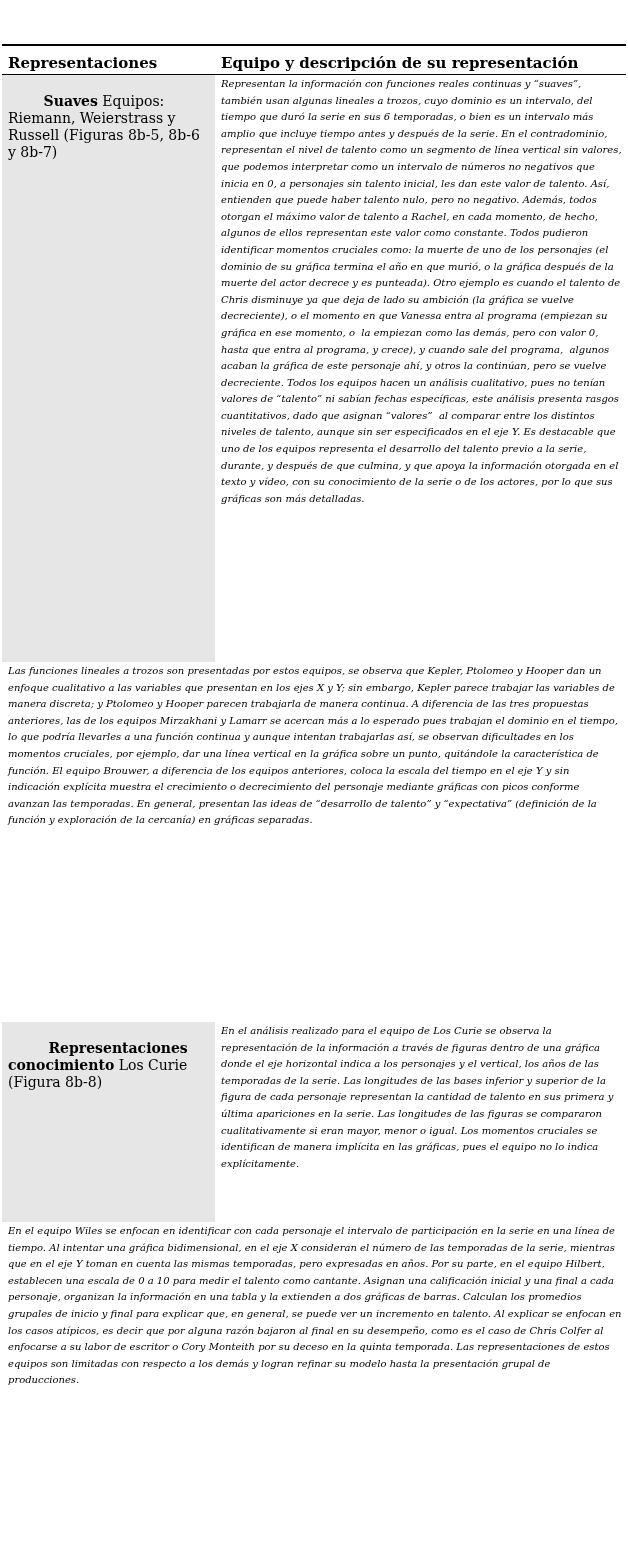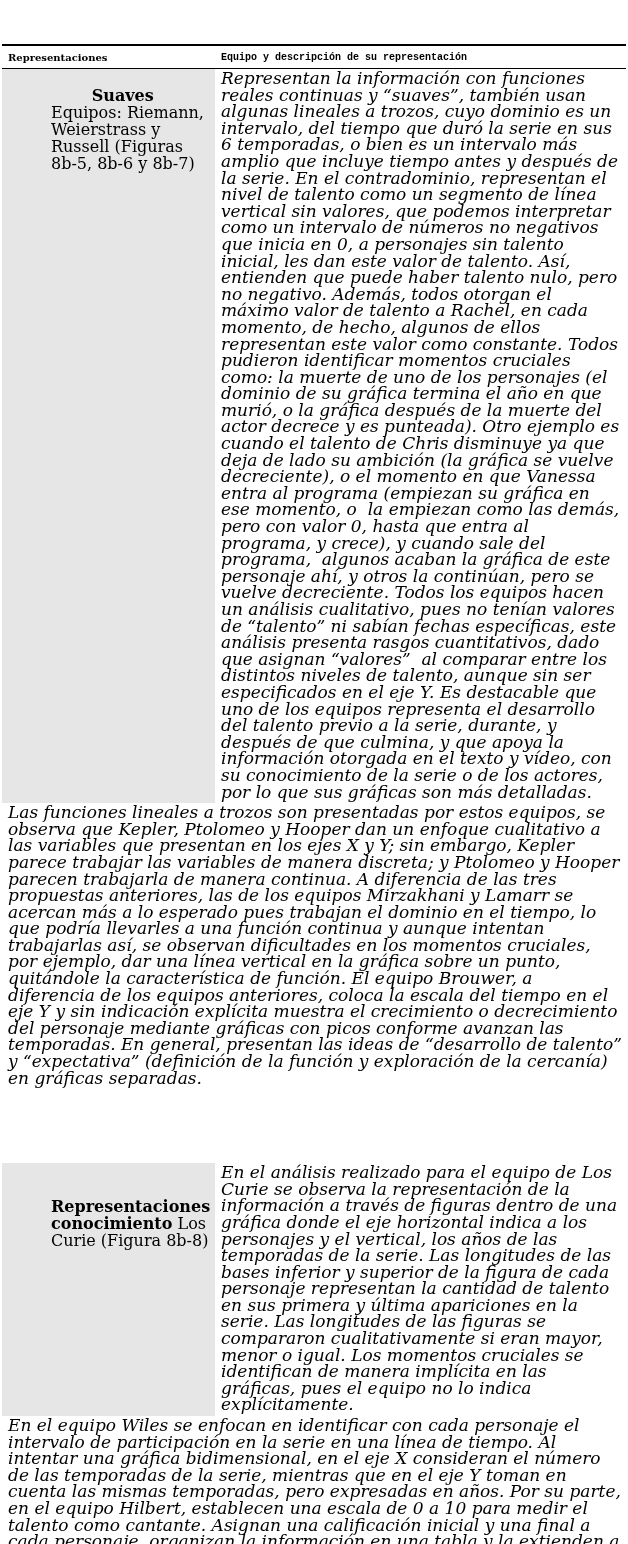--- a/index.html
+++ b/index.html
@@ -22,57 +22,56 @@
     border-top: 2px solid #000000;
     border-bottom: 2px solid #000000;
   }
   .header-row {
     display: flex;
     border-bottom: 1px solid #000000;
     background: #ffffff;
   }
   .hcell {
     font-weight: bold;
-    font-size: 10px;
+    font-size: 15px;
     line-height: 17px;
-    padding: 3px 6px 2px 6px;
+    padding: 9px 6px 2px 6px;
     box-sizing: border-box;
   }
   .hcell-left { width: 213px; flex-shrink: 0; }
-  .hcell-right { flex: 1; font-family: Liberation Mono, monospace; }
+  .hcell-right { flex: 1; }
   .row {
     display: flex;
     align-items: stretch;
   }
   .cell-left {
     width: 213px;
     flex-shrink: 0;
     background: #e6e6e6;
     box-sizing: border-box;
   }
   .term-wrap {
-    font-size: 16px;
+    font-size: 14px;
     line-height: 17px;
     padding: 1px 6px 2px 6px;
     white-space: pre-wrap;
-    margin-left: 43px;
   }
   .term-wrap.band { background: #ffffff; }
   .term { font-weight: bold; }
   .team { font-weight: normal; }
   .cell-right {
     flex: 1;
     box-sizing: border-box;
     padding: 1px 4px 3px 6px;
     background: #ffffff;
   }
   .desc {
     display: block;
     font-style: italic;
-    font-size: 17px;
+    font-size: 10px;
     line-height: 16.6px;
     white-space: pre-wrap;
   }
   .row-1 { min-height: 587px; }
   .row-2 { min-height: 360px; }
   .row-3 { min-height: 200px; }
   .row-4 { min-height: 322px; }
 </style>
 </head>
 <body>

